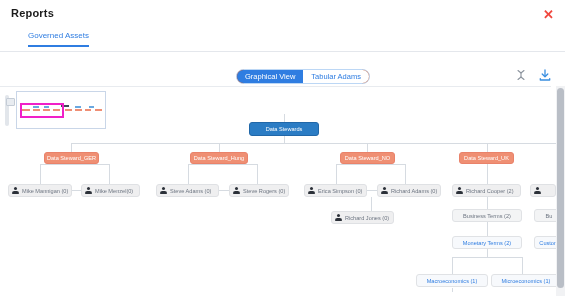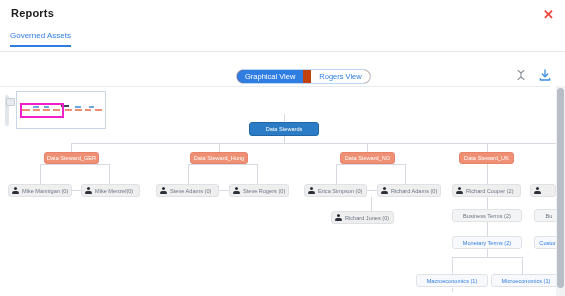--- a/index.html
+++ b/index.html
@@ -43,37 +43,36 @@
     width: 565px; height: 24px;
     border-bottom: 1px solid #e4e7ec;
   }
   .tab {
     position: absolute; top: 3px;
     font-size: 8px; color: #5f6b7a;
     padding-bottom: 5px; cursor: pointer;
     white-space: nowrap;
   }
   .tab.active { color: #2f7de1; border-bottom: 2px solid #2f7de1; }
-  .tab-0 { left: 10px; text-align: center; }
+  .tab-0 { left: 28px; text-align: center; }
   .tab-1 { left: 65px; }
 
   
   .viewbar {
     position: absolute; left: 0; top: 53px;
     width: 565px; height: 32px;
   }
   .seg {
     position: absolute; left: 236px; top: 16px;
     display: flex; align-items: stretch;
     height: 15px;
     border: 1px solid #bcd7f5;
     border-radius: 8px;
     overflow: hidden;
     background: #c2410c;
-    gap: 8px;
   }
   .seg-btn {
     font-size: 7.5px; line-height: 13px;
     padding: 0 8px; cursor: pointer; color: #2f7de1;
     background: #ffffff; white-space: nowrap;
   }
   .seg-btn.active { background: #2f7de1; color: #ffffff; }
 
   .tool {
     position: absolute; top: 14px;
@@ -208,21 +207,21 @@
     <div class="close-btn">✕</div>
   </div>
 
   <div class="tabs">
     <div class="tab tab-0 active">Governed Assets</div>
   </div>
 
   <div class="viewbar">
     <div class="seg">
       <div class="seg-btn active">Graphical View</div>
-      <div class="seg-btn">Rogers View</div>
+      <div class="seg-btn">Tabular Adams</div>
     </div>
 
     <div class="tool tool-fit">
       <svg width="16" height="16" viewBox="0 0 16 16" aria-hidden="true">
         <g stroke="#8b939d" stroke-width="1.1" fill="none" stroke-linecap="round">
           <path d="M5 3.5 L8 6 L11 3.5"></path>
           <path d="M5 12.5 L8 10 L11 12.5"></path>
           <path d="M8 6 L8 10"></path>
         </g>
       </svg>

